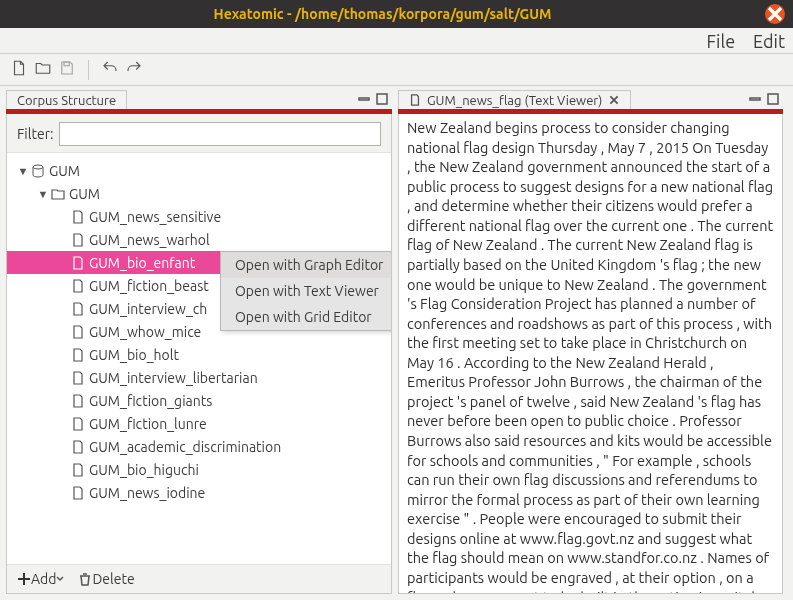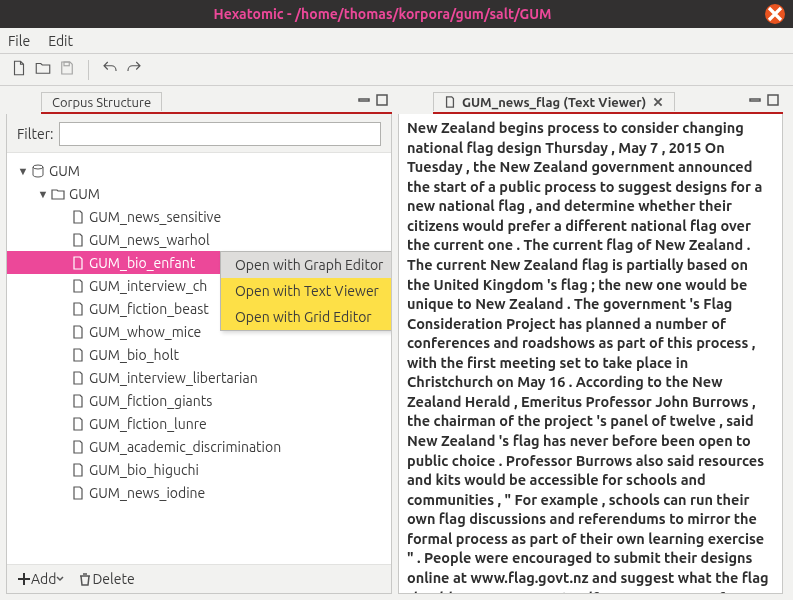--- a/index.html
+++ b/index.html
@@ -1,54 +1,54 @@
 <!DOCTYPE html>
 <html><head>
 <meta charset="utf-8">
 <style>
 * { box-sizing: border-box; margin: 0; padding: 0; font-family: "Ubuntu", "Segoe UI", sans-serif; }
 body { background: #f2f2f0; width: 793px; height: 600px; overflow: hidden; font-size: 14px; color: #3c3c3c; }
 
-.titlebar { background: #323030; height: 28px; display: flex; align-items: center; position: relative; color: #ec4899; }
+.titlebar { background: #323030; height: 28px; display: flex; align-items: center; position: relative; color: #eab308; }
 .titlebar .title { flex: 1; text-align: center; font-weight: bold; font-size: 14px; }
 .titlebar .close { width: 20px; height: 20px; background: #e95420; border-radius: 50%; display: flex; align-items: center; justify-content: center; margin-right: 8px; color: #fff; font-size: 12px; }
 
-.menubar { height: 26px; display: flex; align-items: center; padding: 0 8px; gap: 18px; font-size: 14px; border-bottom: 1px solid #d0cfce; }
+.menubar { height: 26px; display: flex; align-items: center; padding: 0 8px; gap: 18px; font-size: 18px; border-bottom: 1px solid #d0cfce; justify-content: flex-end; }
 .menubar span { cursor: default; }
 
 .toolbar { height: 32px; display: flex; align-items: center; padding: 0 10px; gap: 6px; border-bottom: 1px solid #d0cfce; }
 .toolbar .sep { width: 1px; height: 20px; background: #c8c8c6; margin: 0 6px; }
 .toolbar svg { width: 18px; height: 18px; }
 
 .workspace { display: flex; height: calc(600px - 28px - 26px - 32px); }
 .left-panel { width: 398px; display: flex; flex-direction: column; padding: 4px 6px 6px 6px; }
-.right-panel { flex: 1; display: flex; flex-direction: column; padding: 4px 10px 6px 0; font-weight: bold; }
-
-.panel-tab-row { display: flex; align-items: center; border-bottom: 2px solid #b91c1c; height: 24px; margin-left: 35px; }
+.right-panel { flex: 1; display: flex; flex-direction: column; padding: 4px 10px 6px 0; }
+
+.panel-tab-row { display: flex; align-items: center; border-bottom: 5px solid #b91c1c; height: 24px; }
 .panel-tab { border: 1px solid #c8c8c6; border-bottom: none; padding: 2px 10px; background: #f2f2f0; font-size: 13px; display: flex; align-items: center; gap: 6px; }
 .panel-tab svg { width: 12px; height: 12px; }
 .panel-ctrls { margin-left: auto; display: flex; gap: 6px; padding-right: 4px; }
 .panel-ctrls svg { width: 12px; height: 12px; }
 
 .panel-body { border: 1px solid #c8c8c6; border-top: none; flex: 1; background: #fff; overflow: hidden; display: flex; flex-direction: column; }
 
 .filter-row { display: flex; align-items: center; gap: 6px; padding: 8px 10px 6px 10px; background: #f2f2f0; border-bottom: 1px solid #e2e2e0; }
 .filter-row input { flex: 1; border: 1px solid #b1b1ae; padding: 4px 6px; font-size: 13px; background: #fff; }
 
 .tree { flex: 1; overflow: auto; padding: 6px 0; background: #fff; position: relative; }
 .tree-row { display: flex; align-items: center; height: 23px; padding-left: 10px; white-space: nowrap; font-size: 14px; }
 .tree-row.sel { background: #ec4899; color: #fff; }
 .tree-row svg { margin-right: 4px; flex-shrink: 0; }
 .expander { width: 12px; text-align: center; font-size: 11px; color: #555; margin-right: 2px; }
 .indent { display: inline-block; }
 
 .bottom-bar { display: flex; align-items: center; padding: 6px 10px; gap: 14px; border-top: 1px solid #e2e2e0; background: #f2f2f0; font-size: 14px; }
 .bottom-bar .btn { display: flex; align-items: center; }
 
-.context-menu { position: absolute; top: 98px; left: 213px; background: #fde047; border: 1px solid #b8b8b6; box-shadow: 2px 2px 4px rgba(0,0,0,.15); z-index: 50; font-size: 14px; }
+.context-menu { position: absolute; top: 98px; left: 213px; background: #e5e5e5; border: 1px solid #b8b8b6; box-shadow: 2px 2px 4px rgba(0,0,0,.15); z-index: 50; font-size: 14px; }
 .context-menu .ctx-item { padding: 5px 18px 5px 14px; white-space: nowrap; }
 .context-menu .ctx-item.hover { background: #dedddb; }
 
 .text-view { flex: 1; padding: 4px 8px; font-size: 14.5px; line-height: 1.35; overflow: hidden; background: #fff; word-wrap: break-word; color: #2e2e2e; }
 
 .icon-stroke { stroke: #555; stroke-width: 1.5; fill: none; }
 </style>
 </head>
 <body>
 
@@ -146,28 +146,28 @@
             <svg width="14" height="14" viewBox="0 0 14 14">
               <path d="M3 1h6l2 2v10H3z" stroke="#fff" stroke-width="1.2" fill="none"></path>
             </svg>
             <span>GUM_bio_enfant</span>
           </div>
           <div class="tree-row">
             <span class="indent" style="width:54px"></span>
             <svg width="14" height="14" viewBox="0 0 14 14">
               <path d="M3 1h6l2 2v10H3z" stroke="#555" stroke-width="1.2" fill="none"></path>
             </svg>
+            <span>GUM_fiction_beast</span>
+          </div>
+          <div class="tree-row">
+            <span class="indent" style="width:54px"></span>
+            <svg width="14" height="14" viewBox="0 0 14 14">
+              <path d="M3 1h6l2 2v10H3z" stroke="#555" stroke-width="1.2" fill="none"></path>
+            </svg>
             <span>GUM_interview_ch</span>
-          </div>
-          <div class="tree-row">
-            <span class="indent" style="width:54px"></span>
-            <svg width="14" height="14" viewBox="0 0 14 14">
-              <path d="M3 1h6l2 2v10H3z" stroke="#555" stroke-width="1.2" fill="none"></path>
-            </svg>
-            <span>GUM_fiction_beast</span>
           </div>
           <div class="tree-row">
             <span class="indent" style="width:54px"></span>
             <svg width="14" height="14" viewBox="0 0 14 14">
               <path d="M3 1h6l2 2v10H3z" stroke="#555" stroke-width="1.2" fill="none"></path>
             </svg>
             <span>GUM_whow_mice</span>
           </div>
           <div class="tree-row">
             <span class="indent" style="width:54px"></span>

